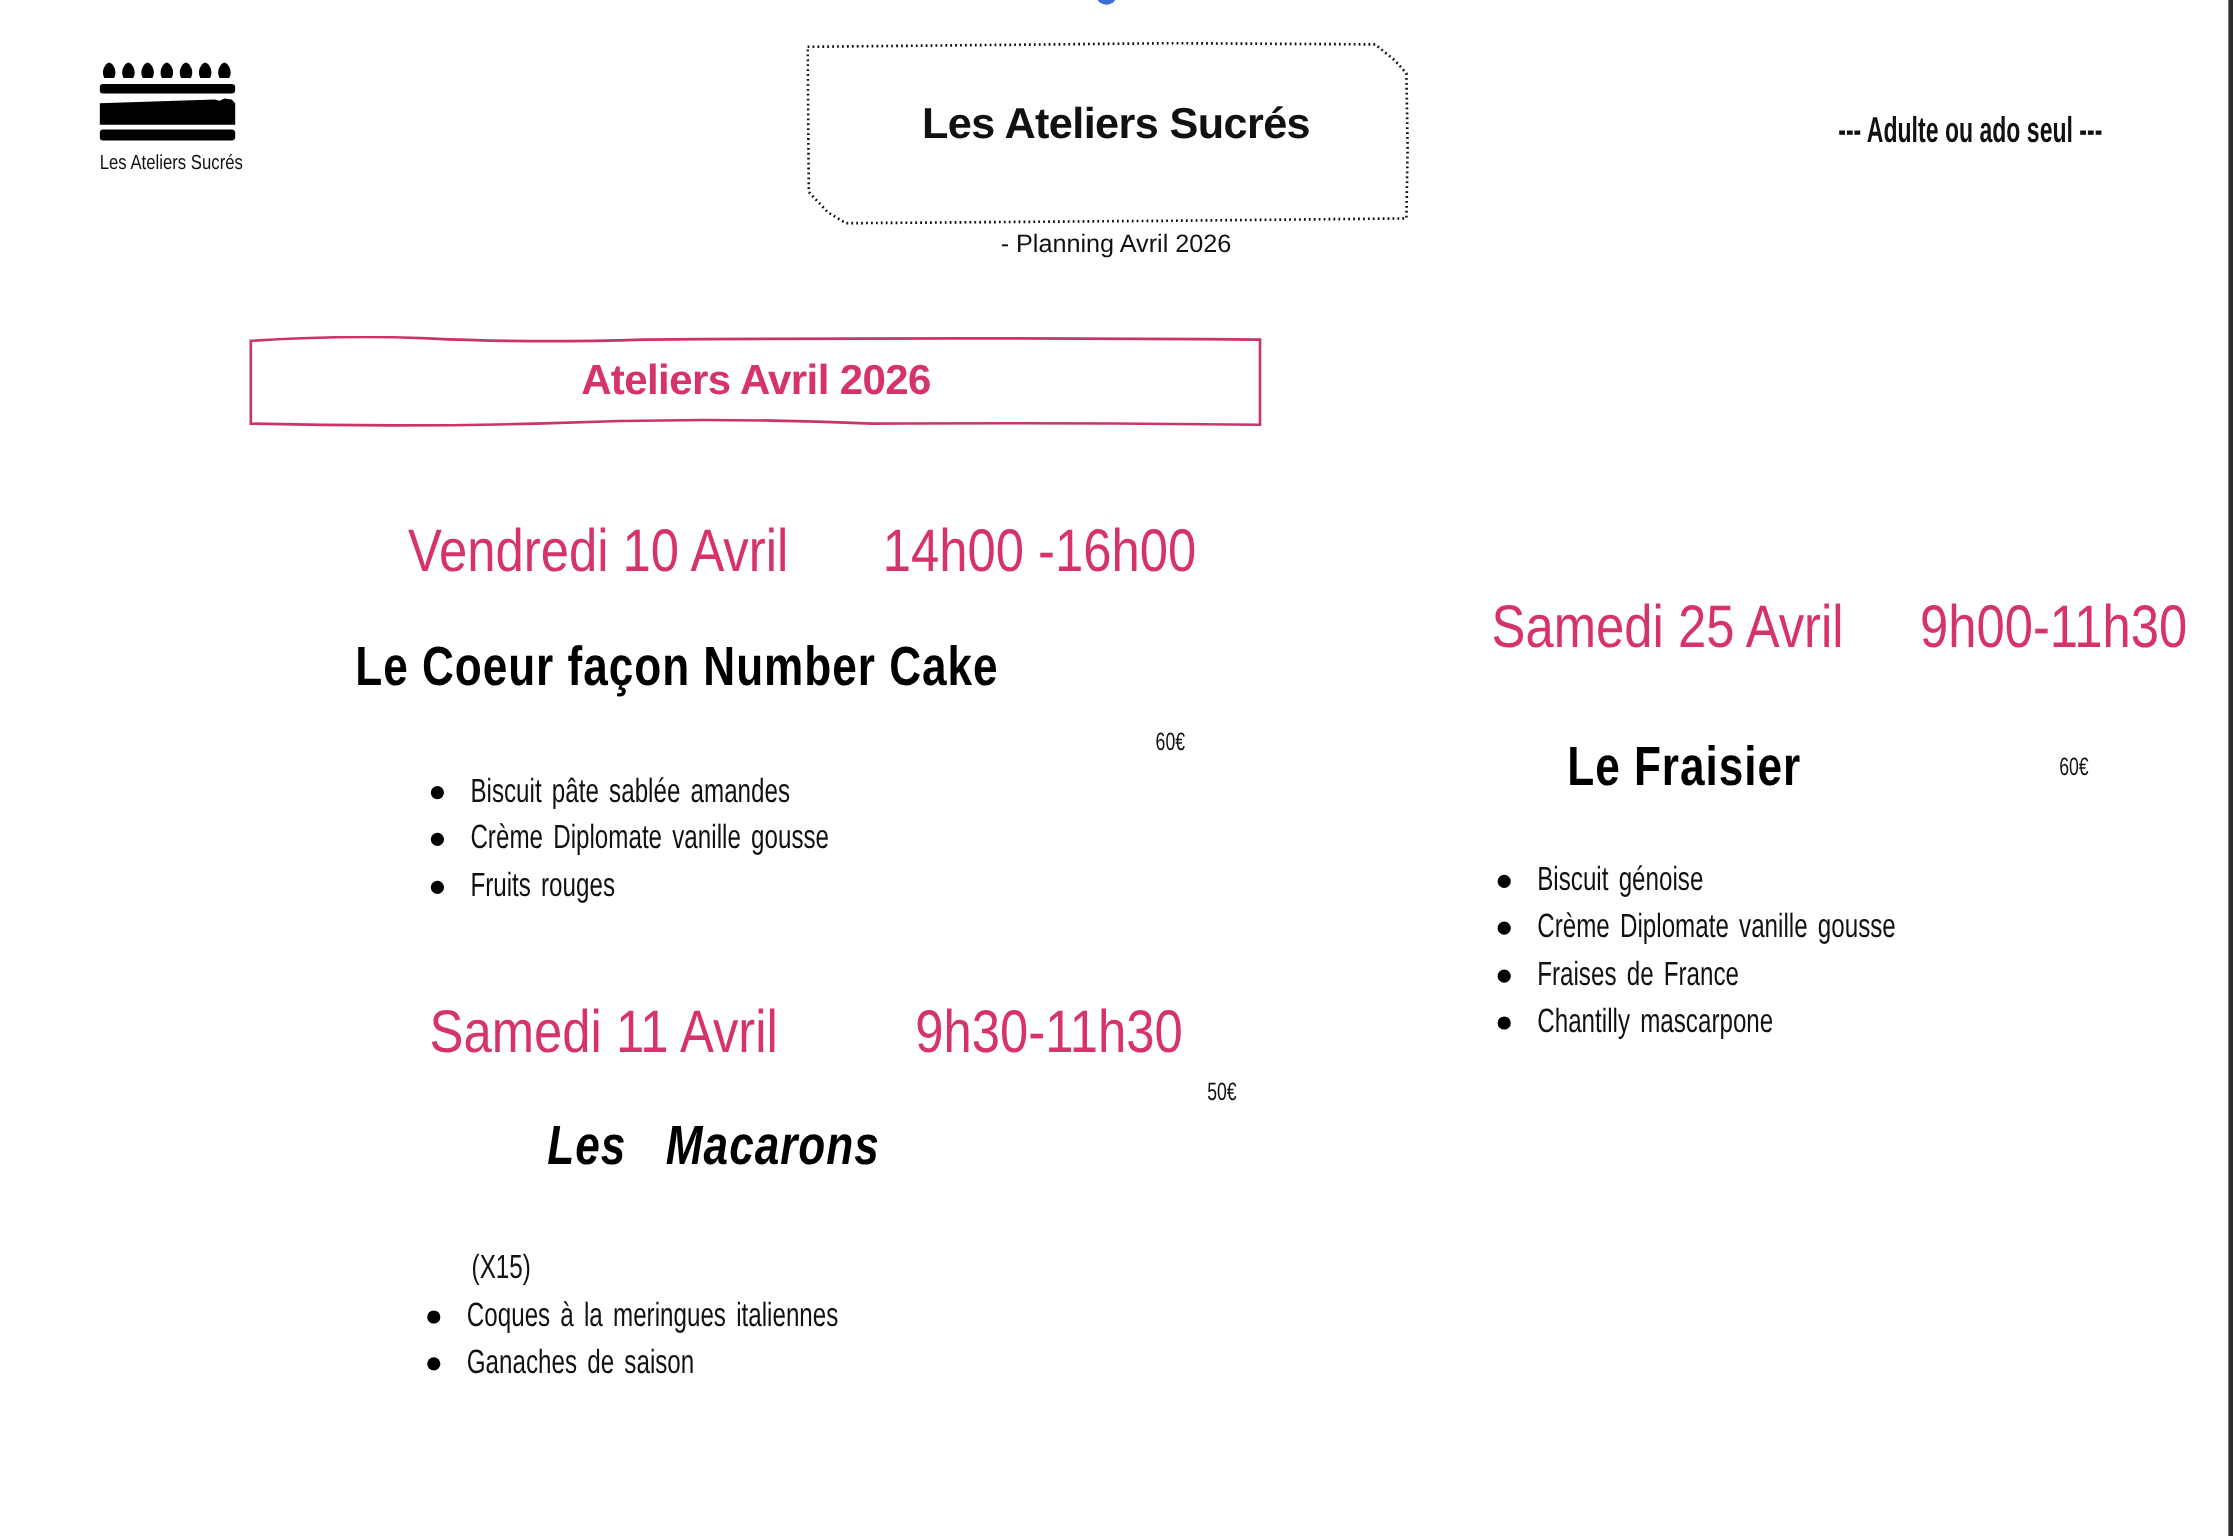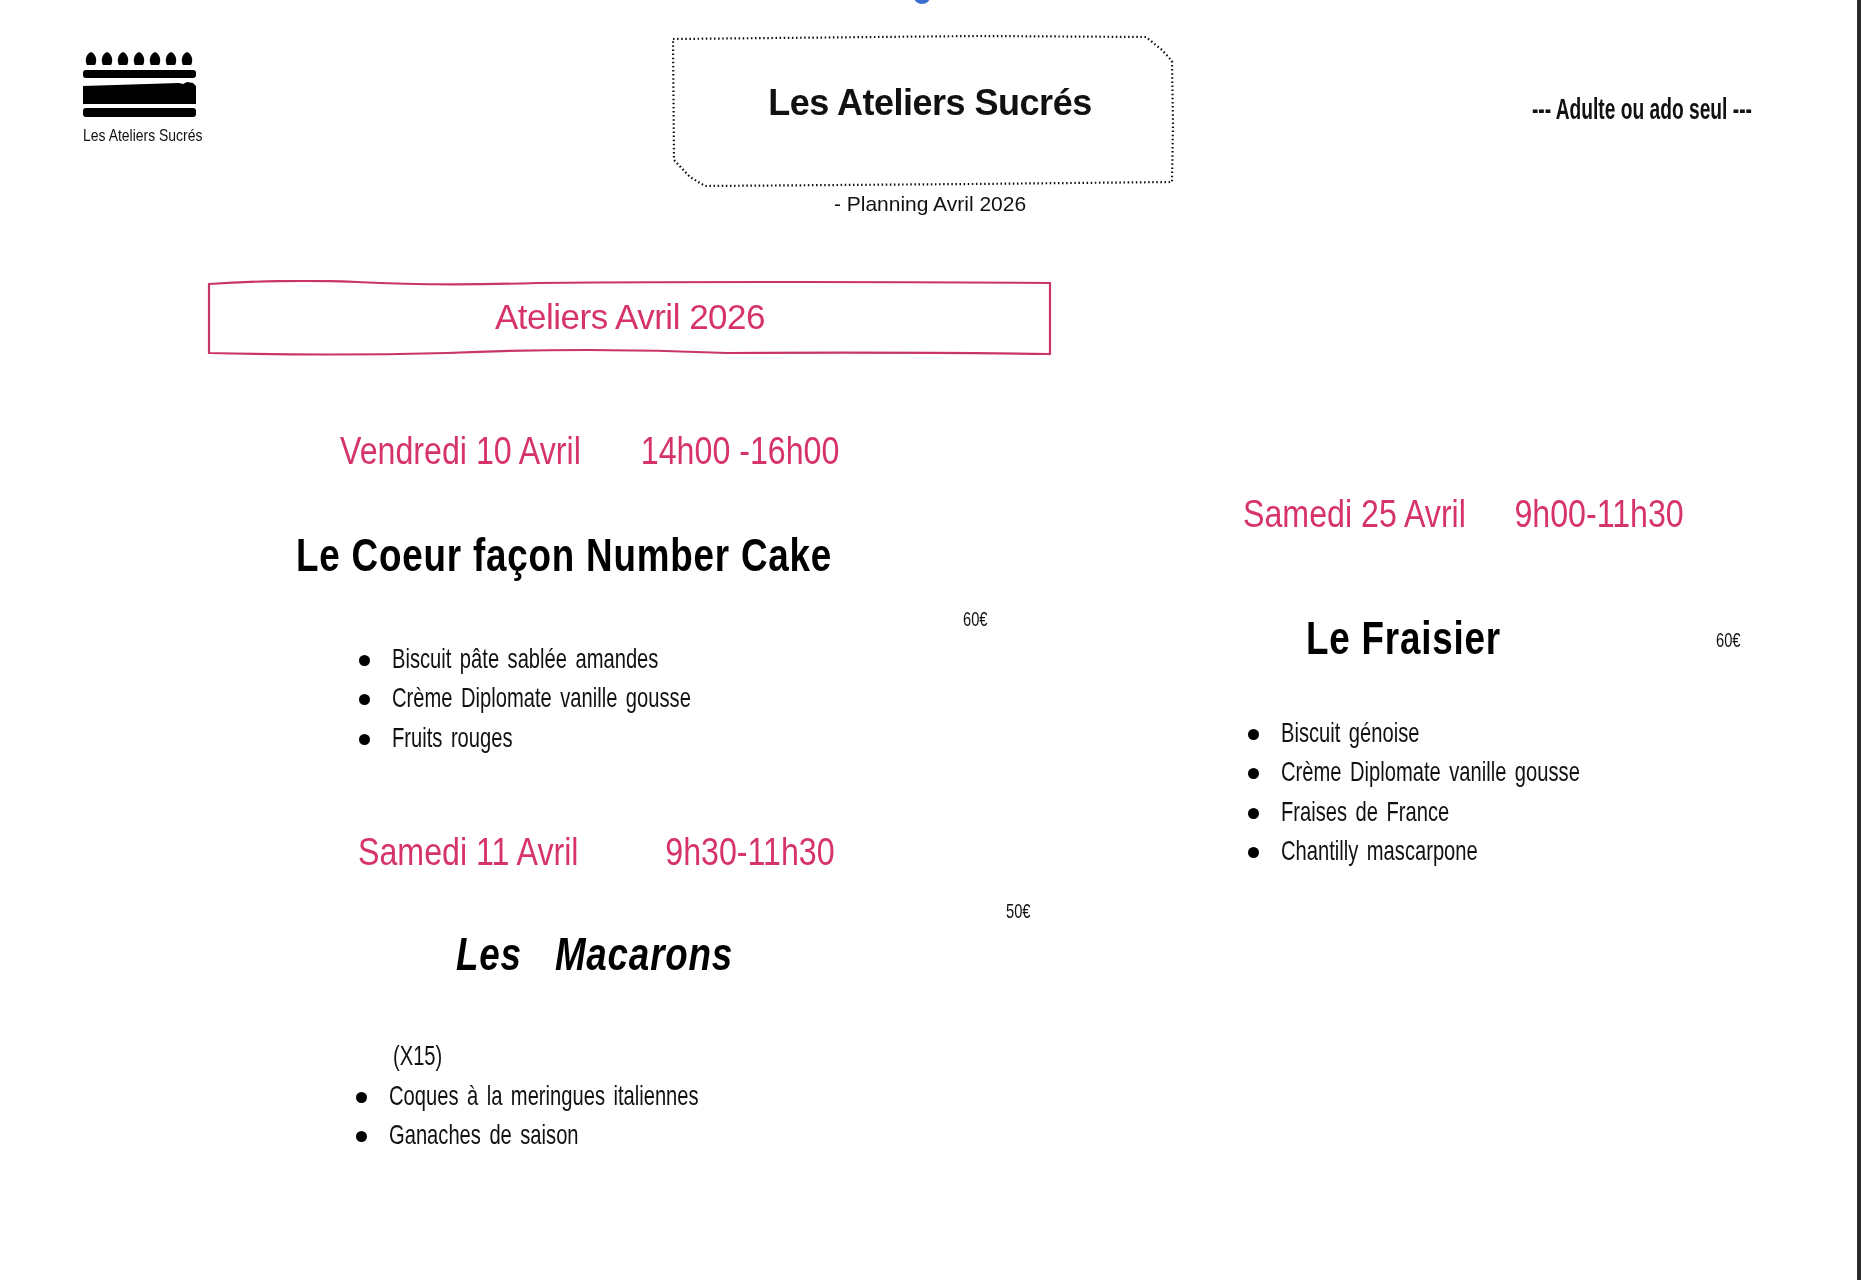--- a/index.html
+++ b/index.html
@@ -20,23 +20,23 @@
   .header-box { position:absolute; left:672px; top:34px; width:516px; height:156px; }
   .header-box svg { position:absolute; left:0; top:0; }
   .header-title { position:absolute; left:0; top:48px; width:516px; text-align:center; font-size:36px; font-weight:bold; letter-spacing:-0.5px; }
   .header-sub { position:absolute; left:0; top:110px; width:516px; text-align:center; font-size:21px;margin-top:48px; }
 
   .audience { position:absolute; left:1470px; top:92px; width:300px; text-align:right; font-size:30px; font-weight:bold; white-space:nowrap; }
   .audience span { display:inline-block; transform:scaleX(0.64); transform-origin:center; }
 
   .pink-box { position:absolute; left:207px; top:280px; width:846px; height:78px; }
   .pink-box svg { position:absolute; left:0; top:0; }
-  .pink-title { position:absolute; left:0; top:17px; width:846px; text-align:center; font-size:35px; font-weight:normal; color:#d6336c; letter-spacing:-0.5px; }
+  .pink-title { position:absolute; left:0; top:17px; width:846px; text-align:center; font-size:35px; font-weight:bold; color:#d6336c; letter-spacing:-0.5px; }
 
-  .date { position:absolute; font-size:38px; color:#d6336c; white-space:nowrap;text-align:center; }
+  .date { position:absolute; font-size:50px; color:#d6336c; white-space:nowrap;text-align:center; }
   .date span { display:inline-block; transform:scaleX(0.92); transform-origin:left; }
   .wtitle { position:absolute; font-size:46px; font-weight:bold; white-space:nowrap; color:#000; }
   .wtitle span { display:inline-block; transform:scaleX(0.80); transform-origin:left; letter-spacing:1px; }
   .price { position:absolute; font-size:21px; white-space:nowrap; }
   .price span { display:inline-block; transform:scaleX(0.70); transform-origin:left; }
 
   ul.items { position:absolute; margin:0; padding:0; list-style:none; }
   ul.items li { position:relative; height:39.3px; font-size:28px; white-space:nowrap; }
   ul.items li .bullet { position:absolute; left:0; top:12px; width:11px; height:11px; border-radius:50%; background:#000; }
   ul.items li .txt { position:absolute; left:33px; top:0; display:inline-block; transform:scaleX(0.72); transform-origin:left; word-spacing:4px; }

